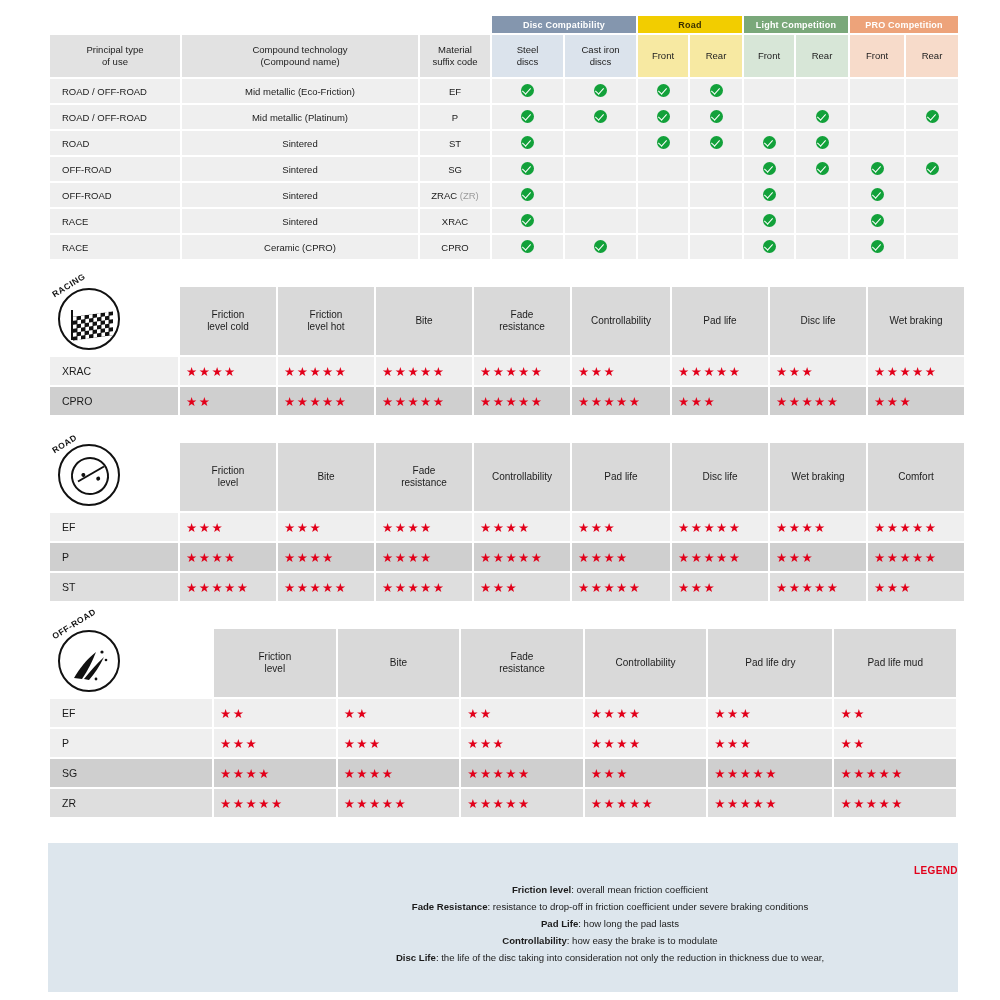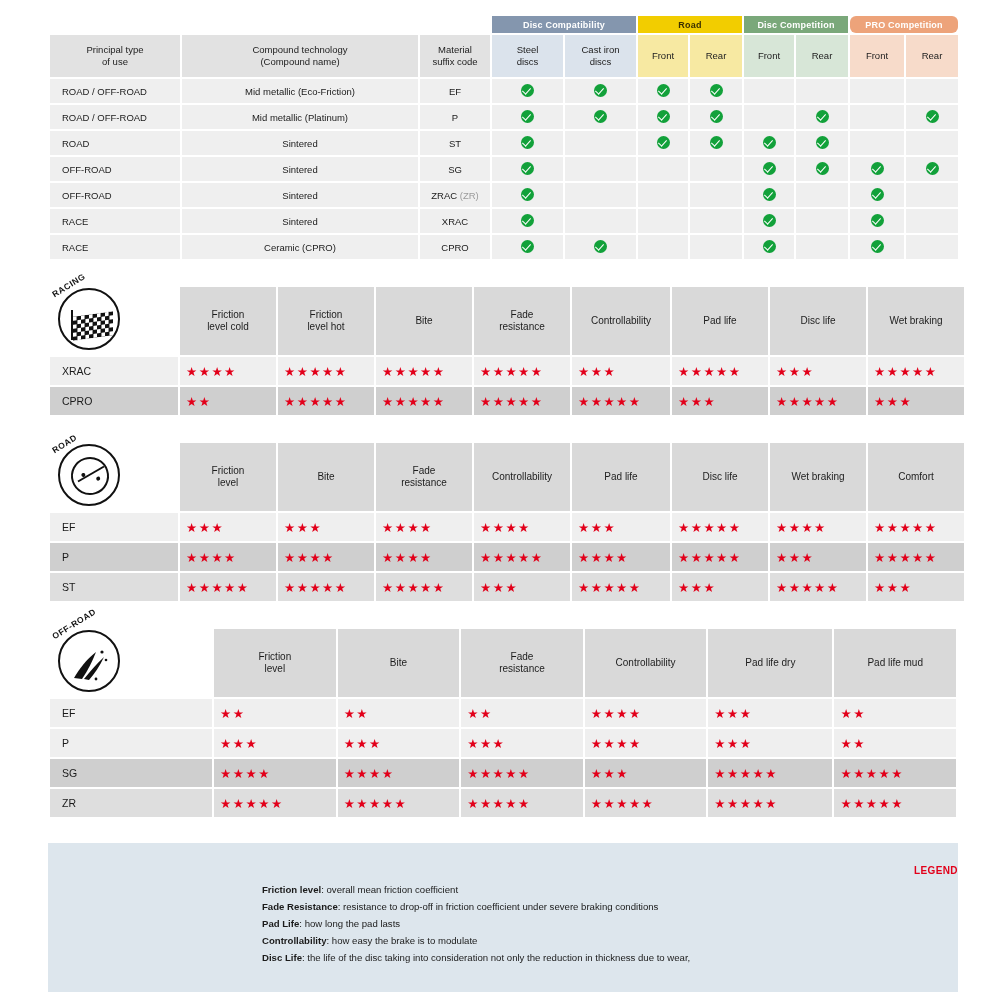--- a/index.html
+++ b/index.html
@@ -35,21 +35,21 @@
     font-size: 9px;
     font-weight: bold;
     color: #ffffff;
     letter-spacing: .2px;
     margin-left: 14px;
   }
   .compat .grp.blank { background: transparent; }
   .compat .grp.disc { background: #8496ae; }
   .compat .grp.road { background: #f2cd00; color: #3a3000; }
   .compat .grp.light { background: #7aa87a; }
-  .compat .grp.pro { background: #eda37a; border-radius: 6px; }
+  .compat .grp.pro { background: #eda37a; }
   .compat .hcell {
     background: #e2e2e2;
     height: 42px;
     font-size: 9.5px;
     line-height: 1.25;
     font-weight: normal;
     color: #222;
   }
   .compat .hcell.disc { background: #dbe3ec; }
   .compat .hcell.road { background: #f7e9a2; }
@@ -161,20 +161,21 @@
   .legend .ltitle {
     color: #e2001a; font-size: 10px; font-weight: bold; letter-spacing: .4px;
     margin-bottom: 7px;
     text-align: right;
   }
   .legend p {
     margin: 0 0 3px 0;
     font-size: 9.6px;
     line-height: 1.45;
     color: #1b1b1b;
+    text-align: center;
   }
   .legend b { font-weight: bold; }
   .gap-md { height: 24px; }
 </style>
 </head>
 <body>
 
 <div class="page">
 
   <table class="compat">
@@ -189,21 +190,21 @@
       <col style="width:50px">
         <col style="width:52px">
       <col style="width:54px">
         <col style="width:52px">
     </colgroup>
     <thead>
       <tr>
         <th class="grp blank" colspan="3"></th>
         <th class="grp disc" colspan="2">Disc Compatibility</th>
         <th class="grp road" colspan="2">Road</th>
-        <th class="grp light" colspan="2">Disc Competition</th>
+        <th class="grp light" colspan="2">Light Competition</th>
         <th class="grp pro" colspan="2">PRO Competition</th>
       </tr>
       <tr>
         <th class="hcell">Principal type<br>of use</th>
         <th class="hcell">Compound technology<br>(Compound name)</th>
         <th class="hcell">Material<br>suffix code</th>
         <th class="hcell disc">Steel<br>discs</th>
         <th class="hcell disc">Cast iron<br>discs</th>
         <th class="hcell road">Front</th>
         <th class="hcell road">Rear</th>

